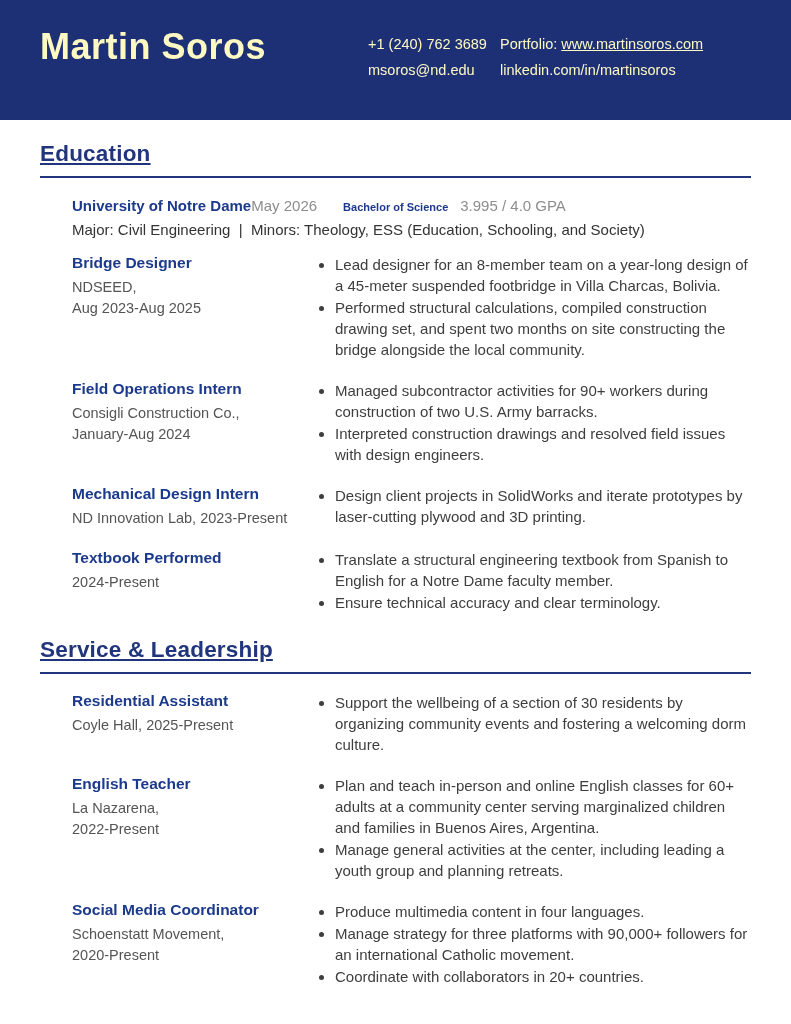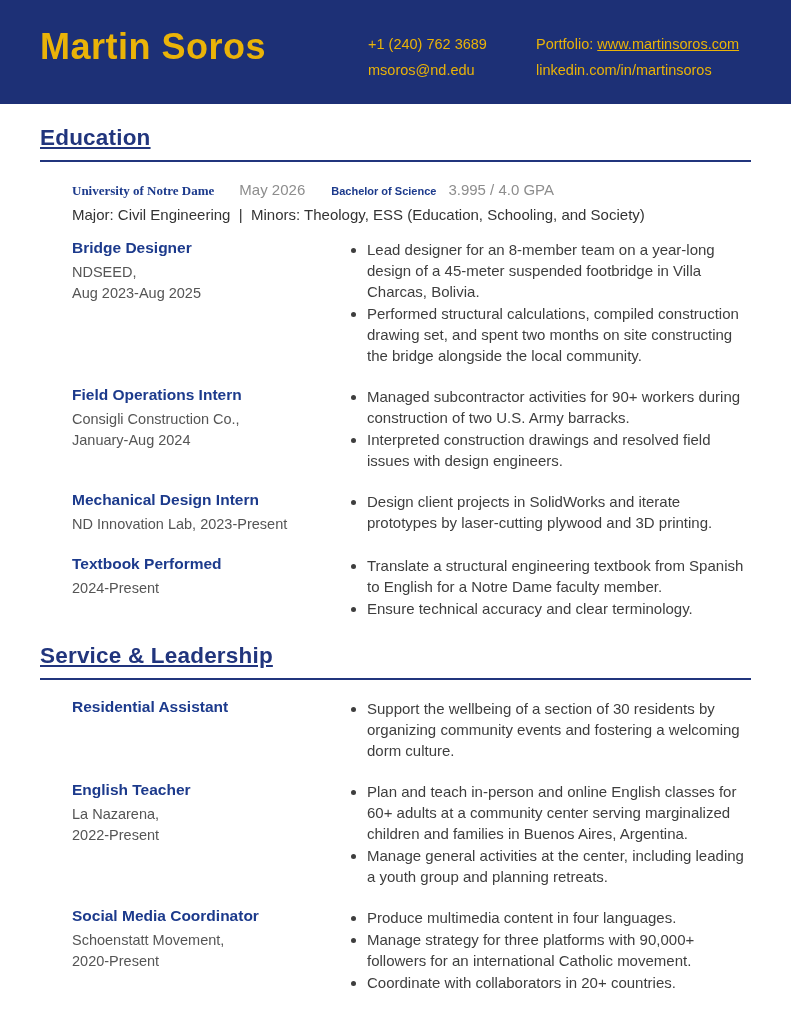--- a/index.html
+++ b/index.html
@@ -6,45 +6,45 @@
     --banner:#1d3076; --heading:#21357d; --entry-title:#1c3a8c;
     --body-text:#3e3e3e; --muted:#555555; --light:#8d8d8d; --dark:#333333;
   }
   *{box-sizing:border-box;}
   html,body{margin:0;padding:0;}
   body{
     width:791px;height:1024px;overflow:hidden;background:#ffffff;
     font-family:"Liberation Sans", sans-serif;
   }
   
-  .banner{position:relative;height:104px;background:var(--banner);color:#eab308;}
+  .banner{position:relative;height:120px;background:var(--banner);color:#fef9c3;}
   .name{position:absolute;left:40px;top:26px;font-size:36px;font-weight:700;letter-spacing:.5px;}
   .contact-col{position:absolute;top:31px;font-size:14.5px;line-height:26px;font-weight:400;}
   .contact-col.col1{left:368px;}
-  .contact-col.col2{left:536px;}
+  .contact-col.col2{left:500px;}
   .contact-line{white-space:pre-wrap;}
   .u-link{text-decoration:underline;cursor:pointer;}
   
   .content{padding:0 40px;}
   .section-heading{
     margin-top:21px;font-size:22.5px;font-weight:700;color:var(--heading);
     padding-bottom:9px;border-bottom:2.5px solid var(--heading);letter-spacing:.2px;text-decoration:underline;
   }
   .section-heading.tight{margin-top:24px;}
   
   .edu-entry{padding-left:32px;margin-top:15px;font-size:15px;}
   .edu-line1{display:flex;align-items:baseline;}
-  .inst{color:var(--entry-title);font-weight:700;font-size:13px;margin-right:25px;font-family:Liberation Serif, serif;}
+  .inst{color:var(--entry-title);font-weight:700;font-size:15px;margin-right:0;}
   .edu-date{color:var(--light);margin-right:26px;}
   .degree{color:var(--entry-title);font-weight:700;font-size:11px;margin-right:12px;}
   .gpa{color:var(--light);}
   .edu-line2{margin-top:7px;color:var(--dark);white-space:pre-wrap;}
   
   .entries{margin-top:16px;padding-left:32px;display:flex;flex-direction:column;gap:20px;}
-  .entry{display:grid;grid-template-columns:246px 1fr;gap:32px;}
+  .entry{display:grid;grid-template-columns:246px 1fr;}
   .role{color:var(--entry-title);font-weight:700;font-size:15.5px;margin-bottom:5px;}
   .org{color:var(--muted);font-size:14.5px;line-height:21px;}
   ul.bullets{margin:0;padding-left:17px;list-style:disc outside;}
   .bullets li{font-size:15px;color:var(--body-text);line-height:21px;}
   .bullets li::marker{color:var(--body-text);}
   .bullets li + li{margin-top:1px;}
 </style>
 </head>
 <body>
 
@@ -121,20 +121,21 @@
     </div>
 
   </div>
 
   <h2 class="section-heading tight">Service &amp; Leadership</h2>
   <div class="entries">
 
     <div class="entry">
       <div>
         <div class="role">Residential Assistant</div>
+        <div class="org">Coyle Hall, 2025-Present</div>
       </div>
       <ul class="bullets">
         <li>Support the wellbeing of a section of 30 residents by organizing community events and fostering a welcoming dorm culture.</li>
       </ul>
     </div>
 
     <div class="entry">
       <div>
         <div class="role">English Teacher</div>
         <div class="org">La Nazarena,</div>

